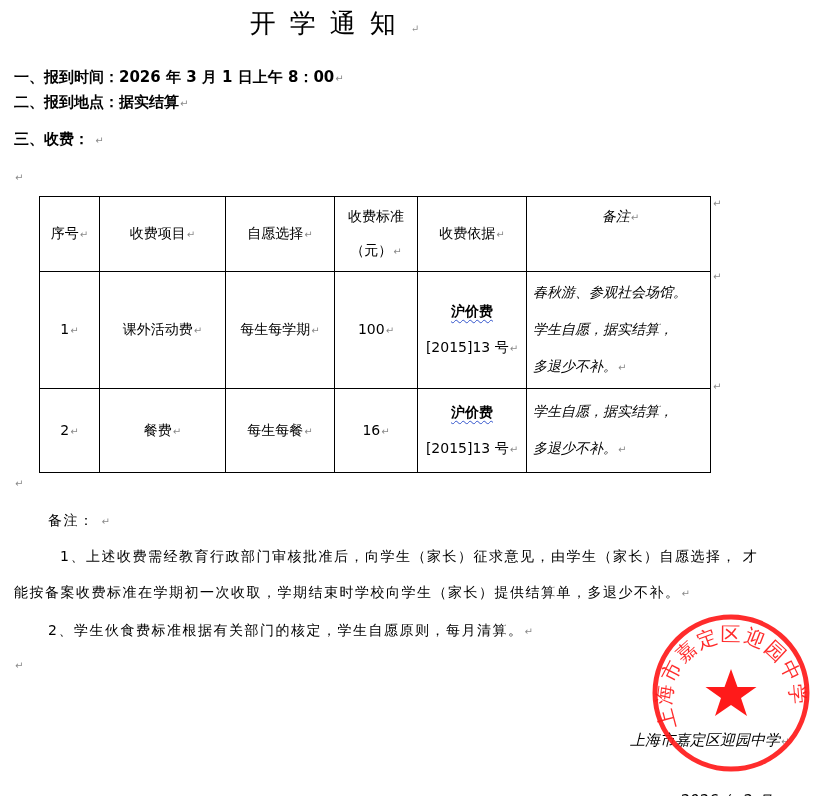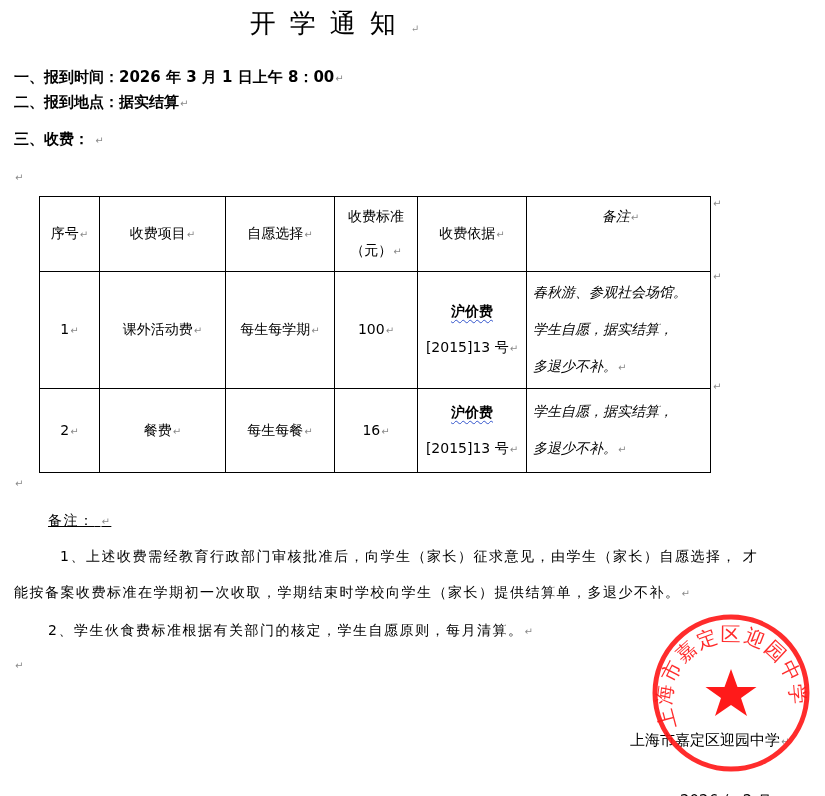--- a/index.html
+++ b/index.html
@@ -33,21 +33,21 @@
   table.fees td.remark { text-align: left; padding-left: 6px; vertical-align: top; line-height: 37px; font-style: italic; }
   table.fees tr.head td.remark { text-align: center; vertical-align: top; line-height: 34px; }
   .wavy { text-decoration: underline wavy #3355cc; text-decoration-thickness: 1px; text-underline-offset: 3px; font-weight: bold; }
   .row-mark { position: absolute; left: 712px; }
 
   .note { font-size: 14px; letter-spacing: 1.5px; }
 
   .seal {
     position: absolute; left: 651px; top: 613px; width: 160px; height: 160px;
   }
-  .sign { font-size: 15px; }
+  .sign { font-size: 15px; font-style: italic; }
 </style>
 </head>
 <body>
 
 <div class="abs title"><span>开学通知</span><span class="pm">↵</span></div>
 
 <div class="abs section" style="top:68px;"><span>一、报到时间：2026 年 3 月 1 日上午 8：00</span><span class="pm">↵</span></div>
 <div class="abs section" style="top:93px;"><span>二、报到地点：据实结算</span><span class="pm">↵</span></div>
 <div class="abs section" style="top:130px;text-align:right;"><span>三、收费：</span> <span class="pm">↵</span></div>
 
@@ -88,21 +88,21 @@
     <td class="remark" style="vertical-align:middle;"><span>学生自愿，据实结算，</span><br><span>多退少不补。</span><span class="pm">↵</span></td>
   </tr>
 </tbody>
   </table>
 <span class="row-mark pm" style="top:198px;">↵</span>
 <span class="row-mark pm" style="top:271px;">↵</span>
 <span class="row-mark pm" style="top:381px;">↵</span>
 
 <div class="abs blank-mark pm" style="top:478px;">↵</div>
 
-<div class="abs note" style="left:48px; top:512px;text-decoration:underline;"><span>备注：</span> <span class="pm">↵</span></div>
+<div class="abs note" style="left:48px; top:512px;"><span>备注：</span> <span class="pm">↵</span></div>
 <div class="abs note" style="left:48px; top:548px;margin-left:12px;">1、上述收费需经教育行政部门审核批准后，向学生（家长）征求意见，由学生（家长）自愿选择， 才</div>
 <div class="abs note" style="left:14px; top:584px;"><span>能按备案收费标准在学期初一次收取，学期结束时学校向学生（家长）提供结算单，多退少不补。</span><span class="pm">↵</span></div>
 <div class="abs note" style="left:48px; top:622px;"><span>2、学生伙食费标准根据有关部门的核定，学生自愿原则，每月清算。</span><span class="pm">↵</span></div>
 
 <div class="abs blank-mark pm" style="top:660px;">↵</div>
 
 <div class="abs sign" style="left:630px; top:731px;"><span>上海市嘉定区迎园中学</span><span class="pm">↵</span></div>
 <div class="abs sign" style="left:680px; top:768px;margin-top:24px;"><span>2026 年 2 月</span><span class="pm">↵</span></div>
 
 <svg class="seal" viewBox="0 0 160 160">

